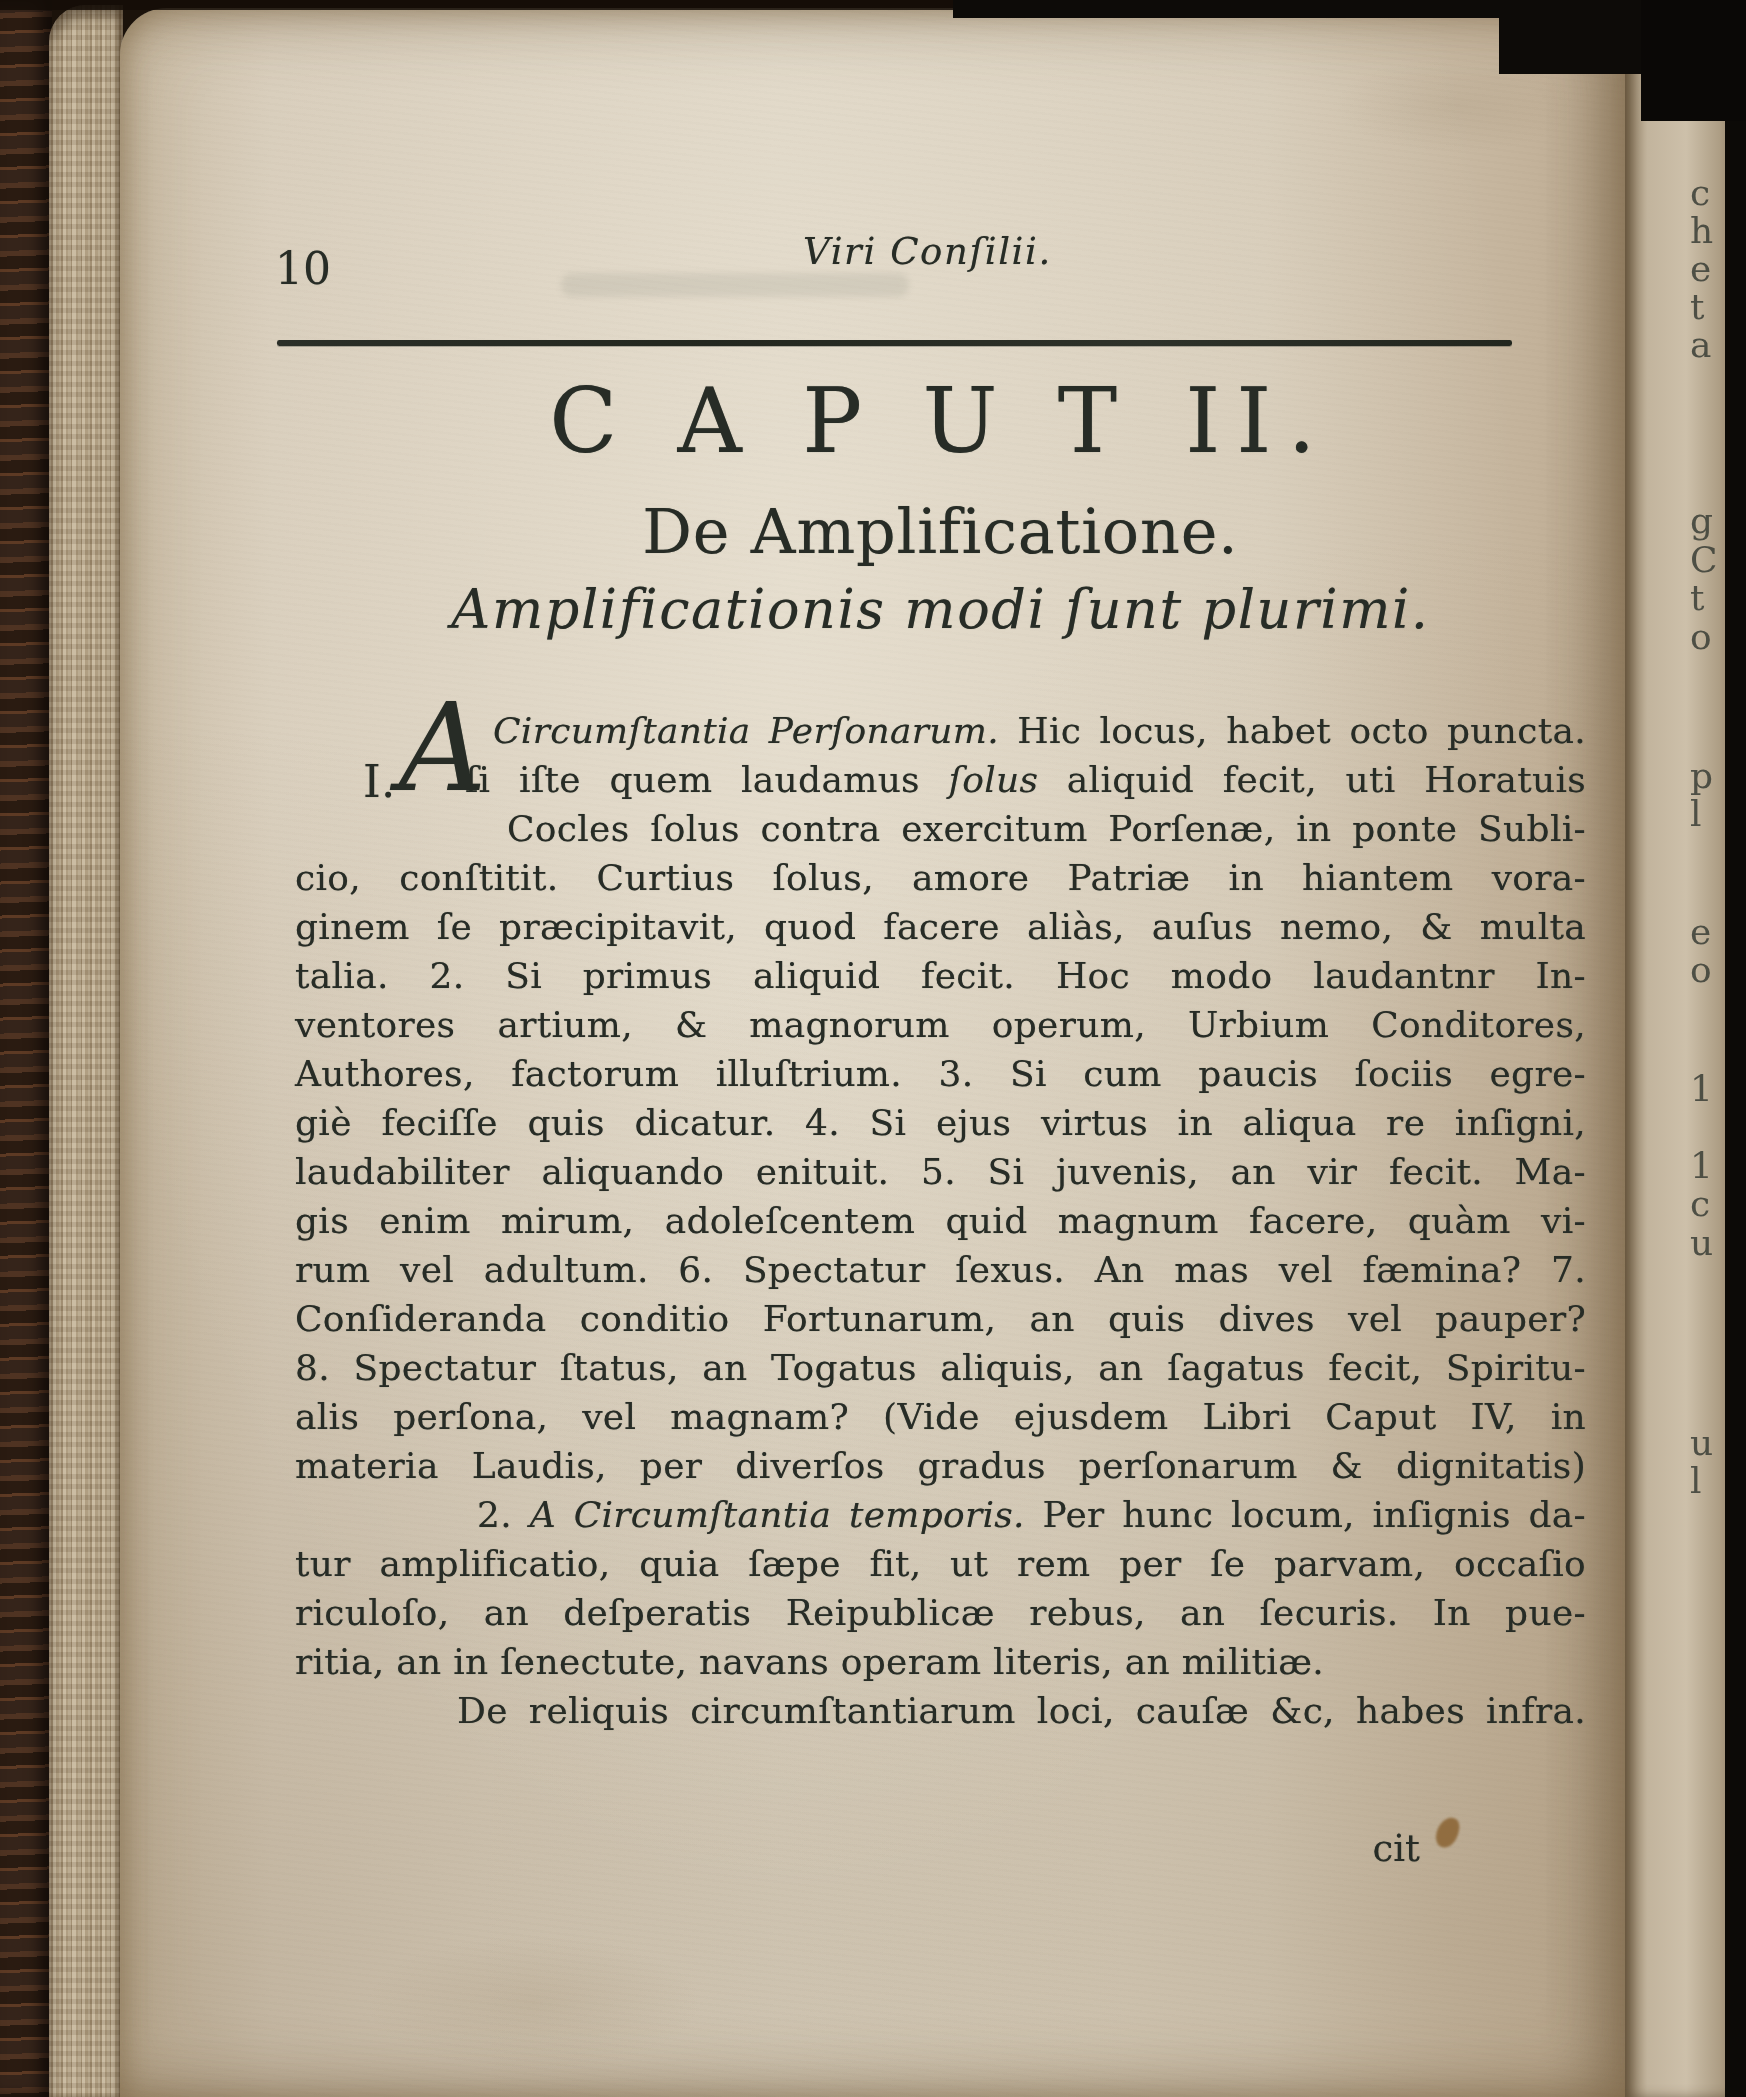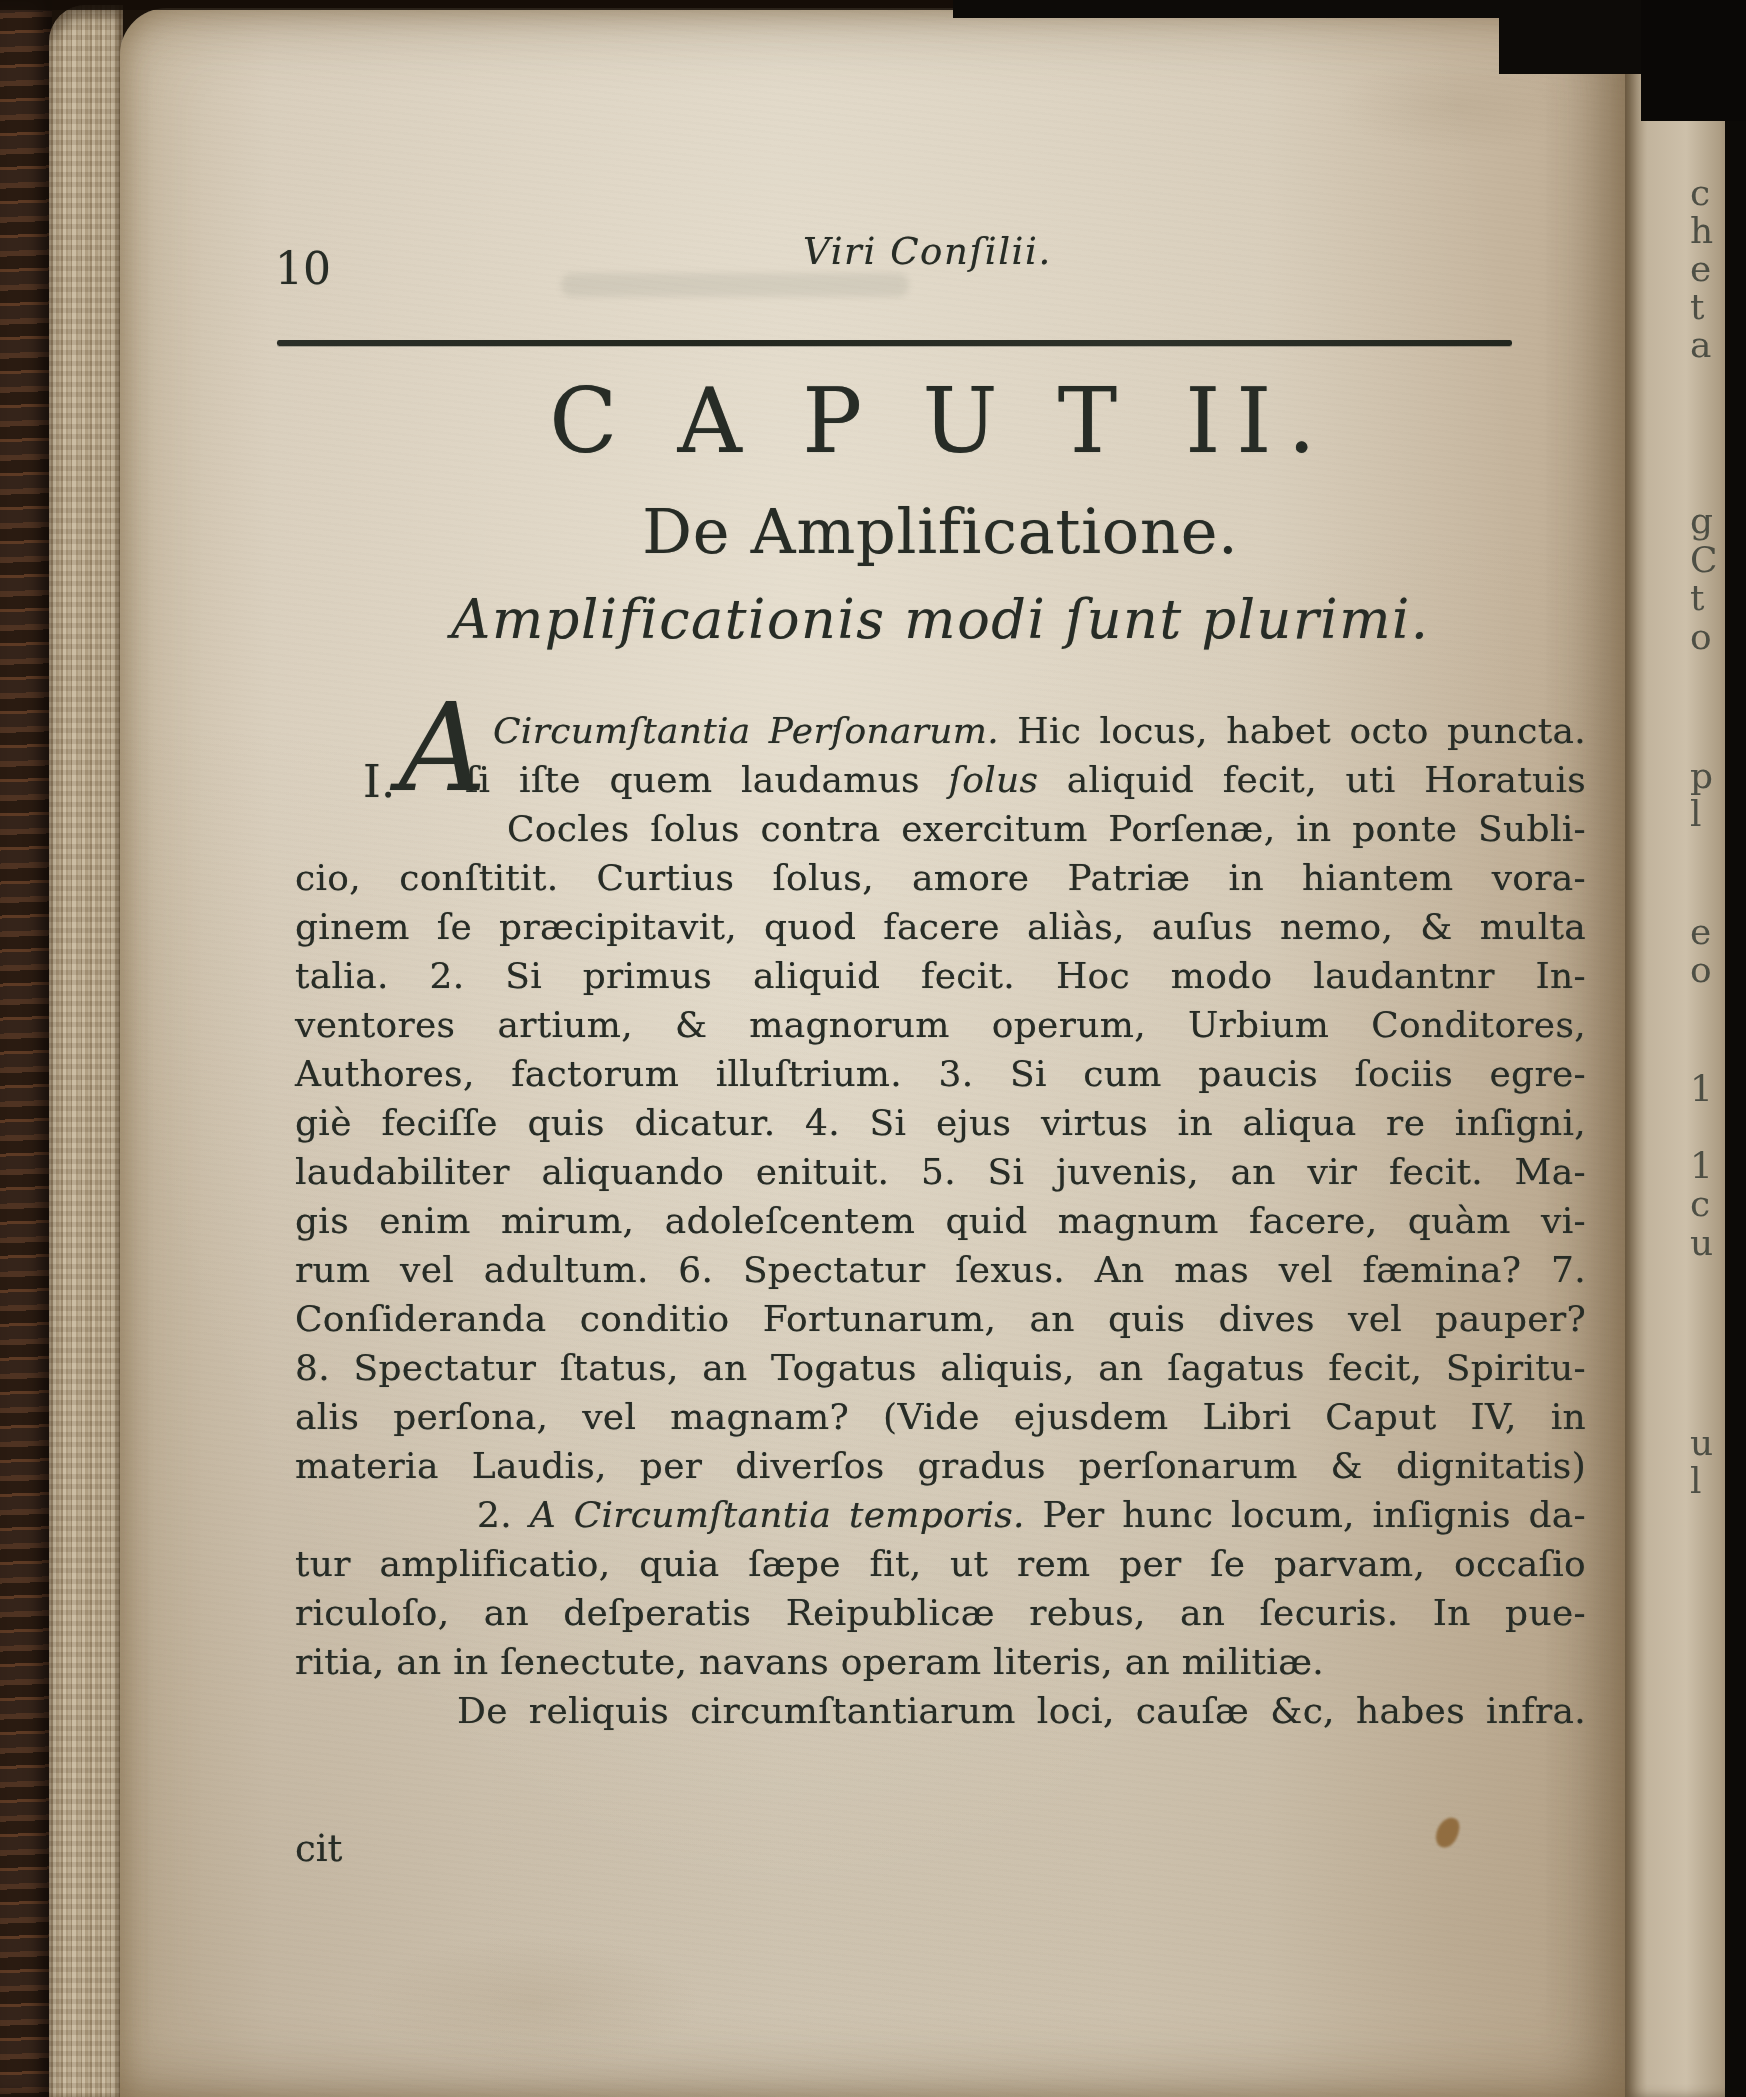--- a/index.html
+++ b/index.html
@@ -76,31 +76,31 @@
   .running-header{position:absolute;left:803px;top:230px;font-style:italic;font-size:37px;letter-spacing:1.6px;}
   .rule{
     position:absolute;left:277px;top:340px;width:1235px;height:5.7px;
     background:linear-gradient(90deg,#2b2f28 0%,#23271f 35%,#2e322a 70%,#22261e 100%);
     border-radius:2.4px;box-shadow:0 0.8px 0 rgba(45,52,44,.4);
   }
   .text-col{position:absolute;left:295px;width:1291px;}
   .chap-title{top:369px;display:flex;justify-content:center;gap:52px;
     font-size:89px;letter-spacing:.18em;}
   .chap-sub{top:495px;text-align:center;font-size:62px;letter-spacing:0.8px;}
-  .chap-motto{top:578px;text-align:center;font-style:italic;font-size:54px;letter-spacing:1.6px;margin-top:10px;}
+  .chap-motto{top:578px;text-align:center;font-style:italic;font-size:54px;letter-spacing:1.6px;}
   .body-lines{top:706px;font-size:36px;letter-spacing:0.3px;}
   .line{
     height:49px;line-height:49px;white-space:normal;overflow:visible;
     text-align:justify;text-align-last:justify;
   }
   .line.no-stretch{text-align-last:left;}
   .line .it{font-style:italic;}
   .dropcap-prefix{position:absolute;left:68px;top:49px;font-size:45px;}
   .dropcap{position:absolute;left:104px;top:-18px;font-size:121px;font-style:italic;line-height:1;}
-  .catchword{position:absolute;left:295px;top:1827px;width:1125px;text-align:left;font-size:37px;}
+  .catchword{position:absolute;left:295px;top:1827px;width:1125px;text-align:right;font-size:37px;}
 </style>
 </head>
 <body>
 
 <div class="book">
 
   <div class="spine"></div>
   <div class="fore-edge"></div>
 
   <div class="page">

